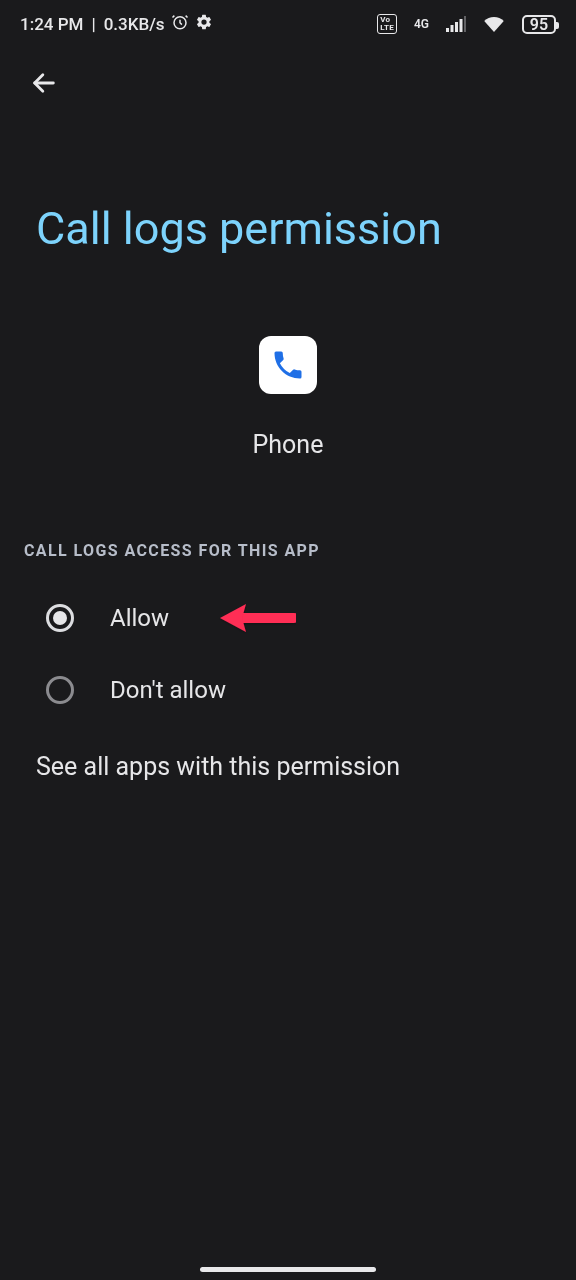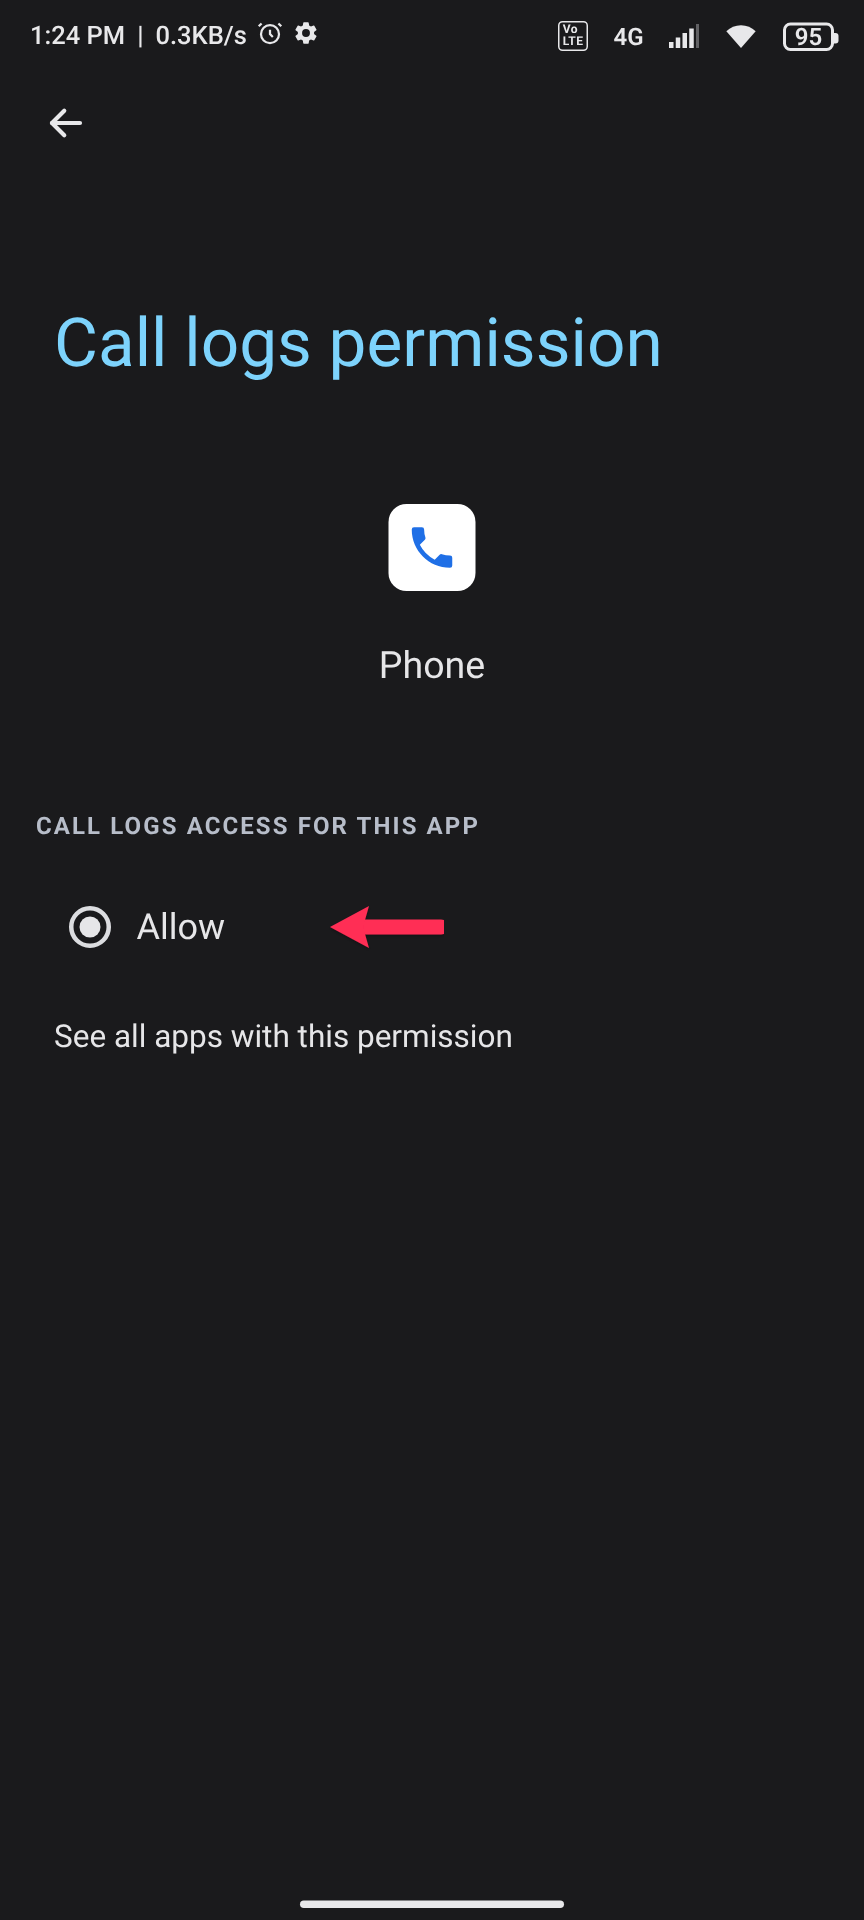--- a/index.html
+++ b/index.html
@@ -8,47 +8,47 @@
   
   .status-bar { height: 48px; display: flex; align-items: center; justify-content: space-between; padding: 12px 20px; font-size: 17px; font-weight: 500; color: #e8e8ea; }
   .status-left { display: flex; align-items: center; gap: 6px; }
   .status-left .sep { margin: 0 2px; }
   .status-right { display: flex; align-items: center; gap: 17px; }
   .status-right svg { display: block; }
   .batt { display: flex; align-items: center; }
   .batt-box { width: 34px; height: 19px; border: 2px solid #e8e8ea; border-radius: 5px; display: flex; align-items: center; justify-content: center; font-size: 16px; font-weight: 600; position: relative; }
   .batt-box::after { content: ""; position: absolute; right: -5px; top: 5px; width: 3px; height: 7px; background: #e8e8ea; border-radius: 0 2px 2px 0; }
   .volte-badge { border: 1.5px solid #e8e8ea; border-radius: 3px; font-size: 8px; line-height: 8px; padding: 1px 2px; font-weight: 700; letter-spacing: .3px; }
-  .fourg { font-size: 16px; line-height: 9px; font-weight: 600; display: flex; flex-direction: column; align-items: center; }
+  .fourg { font-size: 12px; line-height: 9px; font-weight: 600; display: flex; flex-direction: column; align-items: center; }
 
   
   .nav-bar { height: 72px; display: flex; align-items: center; padding: 0 24px; }
   .back-btn { width: 40px; height: 40px; display: flex; align-items: center; justify-content: center; background: transparent; border: none; cursor: pointer; }
 
   
   .page-title { font-size: 45px; font-weight: 400; color: #7dd3fc; padding: 84px 36px 0 36px; line-height: 1.1; }
 
   
   .app-block { margin-top: 82px; display: flex; flex-direction: column; align-items: center; gap: 36px; }
   .app-icon { width: 58px; height: 58px; background: #ffffff; border-radius: 12px; display: flex; align-items: center; justify-content: center; }
   .app-name { font-size: 25px; font-weight: 400; color: #e6e6e8; }
 
   
   .section-label { margin-top: 82px; padding: 0 24px; font-size: 16px; letter-spacing: 1.4px; font-weight: 700; color: #b7bdc9; text-transform: uppercase; }
 
   
   .radio-group { padding: 22px 40px 0; }
-  .radio-row { display: flex; align-items: center; gap: 17px; padding: 22px 6px; cursor: pointer; }
+  .radio-row { display: flex; align-items: center; gap: 36px; padding: 22px 6px; cursor: pointer; }
   .radio-outer { width: 28px; height: 28px; border-radius: 50%; border: 3px solid #dcdde0; display: flex; align-items: center; justify-content: center; flex-shrink: 0; }
   .radio-outer.unchecked { border-color: #8b8b8f; }
   .radio-inner { width: 14px; height: 14px; border-radius: 50%; background: #e6e6e8; }
   .radio-label { font-size: 24px; font-weight: 400; color: #e6e6e8; }
 
   
-  .see-all { padding: 26px 36px; font-size: 21px; font-weight: 400; color: #e6e6e8; cursor: pointer; }
+  .see-all { padding: 26px 36px; font-size: 25px; font-weight: 400; color: #e6e6e8; cursor: pointer; }
 
   
   .arrow-annot { position: absolute; left: 216px; top: 598px; pointer-events: none; }
 
   
   .home-indicator { position: absolute; bottom: 8px; left: 50%; transform: translateX(-50%); width: 176px; height: 5px; border-radius: 3px; background: #e8e8ea; }
 
   body { position: relative; }
 </style>
 </head>
@@ -124,20 +124,24 @@
 
 <div class="section-label">CALL LOGS ACCESS FOR THIS APP</div>
 
 <div class="radio-group">
   <div class="radio-row">
     <span class="radio-outer">
       <span class="radio-inner"></span>
     </span>
     <span class="radio-label">Allow</span>
   </div>
+  <div class="radio-row">
+    <span class="radio-outer unchecked"></span>
+    <span class="radio-label">Don't allow</span>
+  </div>
 </div>
 
 <div class="see-all">See all apps with this permission</div>
 
 <div class="arrow-annot">
   <svg width="80" height="40" viewBox="0 0 80 40">
     <defs>
       <filter id="ds" x="-20%" y="-20%" width="140%" height="140%">
         <feDropShadow dx="0" dy="1" stdDeviation="1" flood-color="#000" flood-opacity=".3"></feDropShadow>
       </filter>

